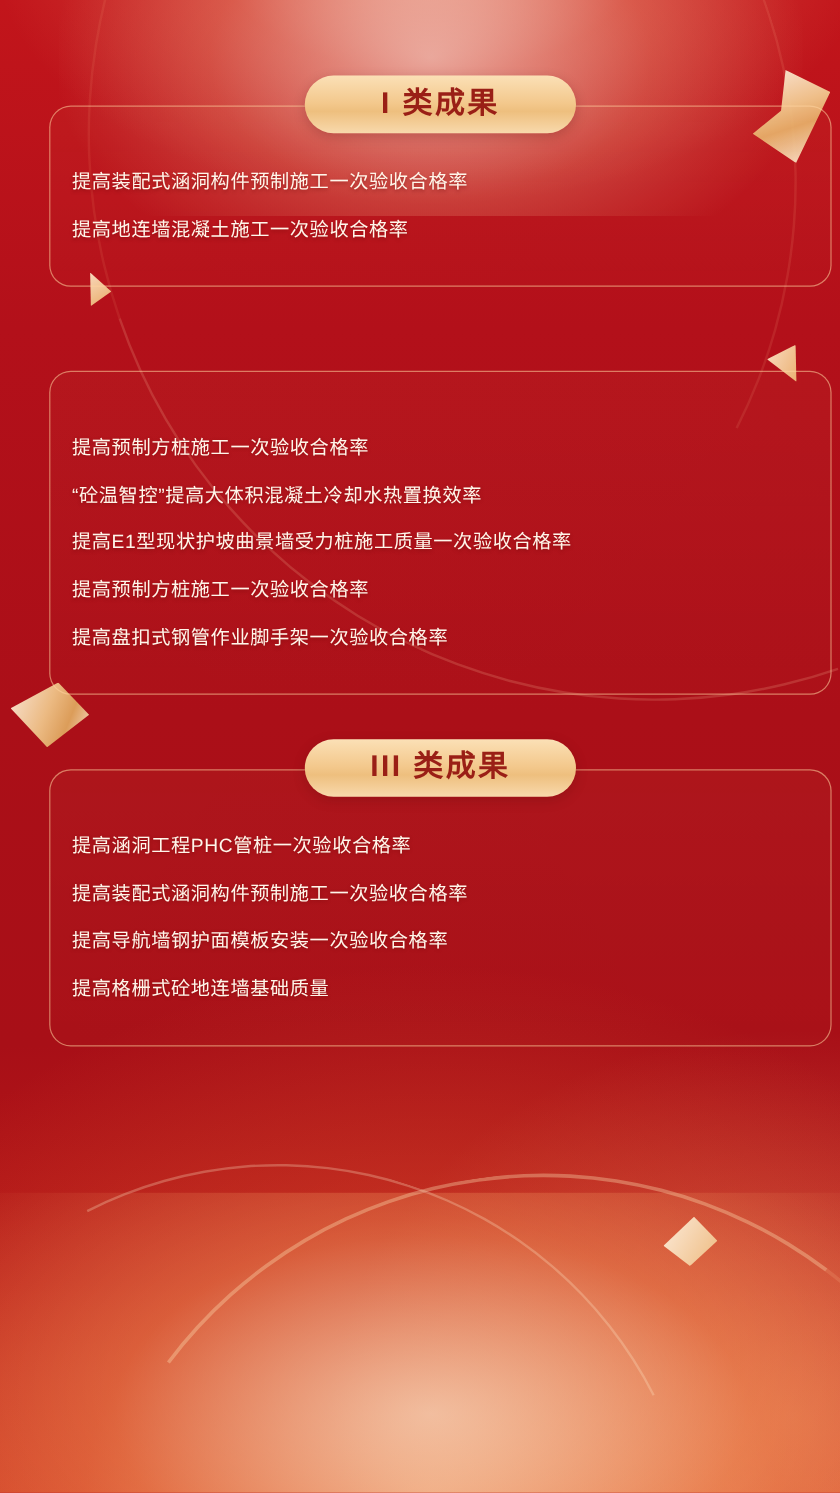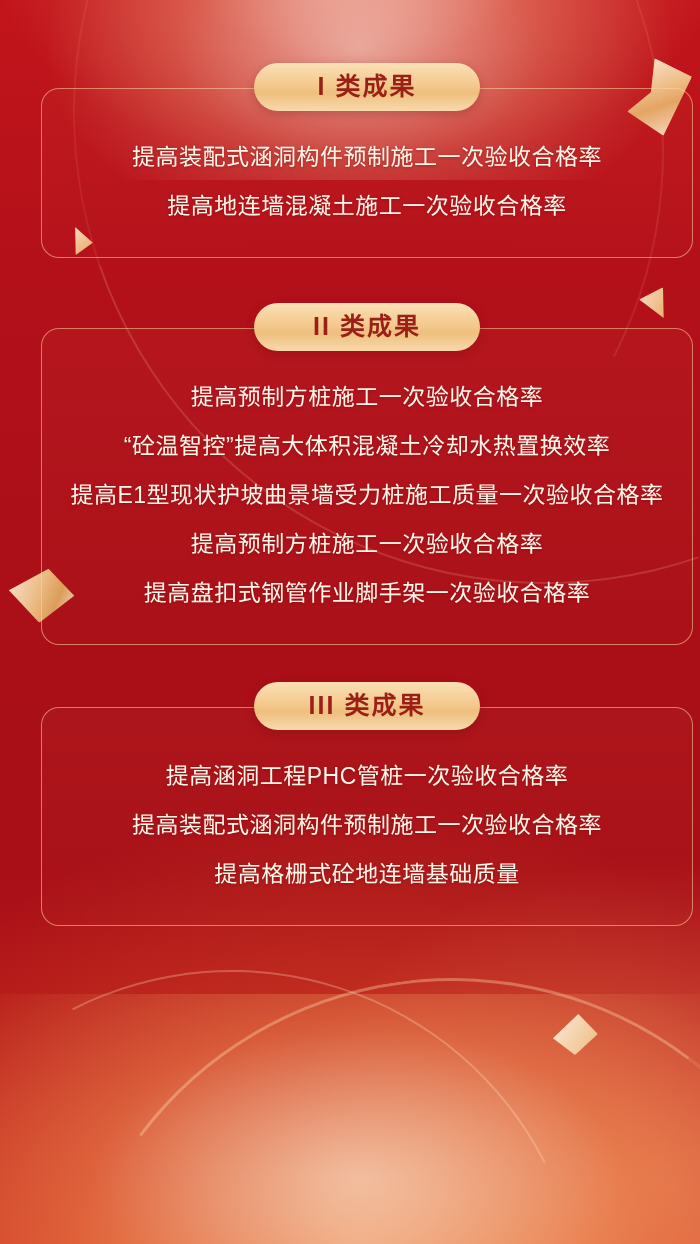--- a/index.html
+++ b/index.html
@@ -181,23 +181,22 @@
     box-sizing: border-box;
   }
 
   .item-list {
     list-style: none;
     margin: 0;
     padding: 0;
   }
   .item {
     color: #fff6ea;
-    font-size: 23px;
+    font-size: 16px;
     line-height: 1.35;
-    text-align: center;
     padding: 9px 0;
     letter-spacing: 0.5px;
     text-shadow: 0 1px 3px rgba(110, 10, 10, 0.45);
     font-weight: 500;
   }
 
   .section-1 { margin-top: 88px; }
   .section-2 { margin-top: 0; }
   .section-3 { margin-top: 0; }
 
@@ -232,36 +231,36 @@
         <div class="section-title">I 类成果</div>
         <ul class="item-list">
           <li class="item">提高装配式涵洞构件预制施工一次验收合格率</li>
           <li class="item">提高地连墙混凝土施工一次验收合格率</li>
         </ul>
       </div>
     </div>
 
     <div class="section section-2">
       <div class="section-box">
-        <div class="section-title">II 类成果</div>
         <ul class="item-list">
           <li class="item">提高预制方桩施工一次验收合格率</li>
           <li class="item">“砼温智控”提高大体积混凝土冷却水热置换效率</li>
           <li class="item">提高E1型现状护坡曲景墙受力桩施工质量一次验收合格率</li>
           <li class="item">提高预制方桩施工一次验收合格率</li>
           <li class="item">提高盘扣式钢管作业脚手架一次验收合格率</li>
         </ul>
       </div>
     </div>
 
     <div class="section section-3">
       <div class="section-box">
         <div class="section-title">III 类成果</div>
         <ul class="item-list">
           <li class="item">提高涵洞工程PHC管桩一次验收合格率</li>
           <li class="item">提高装配式涵洞构件预制施工一次验收合格率</li>
+          <li class="item">提高导航墙钢护面模板安装一次验收合格率</li>
           <li class="item">提高格栅式砼地连墙基础质量</li>
         </ul>
       </div>
     </div>
 
   </div>
 </div>
 
 </body></html>

